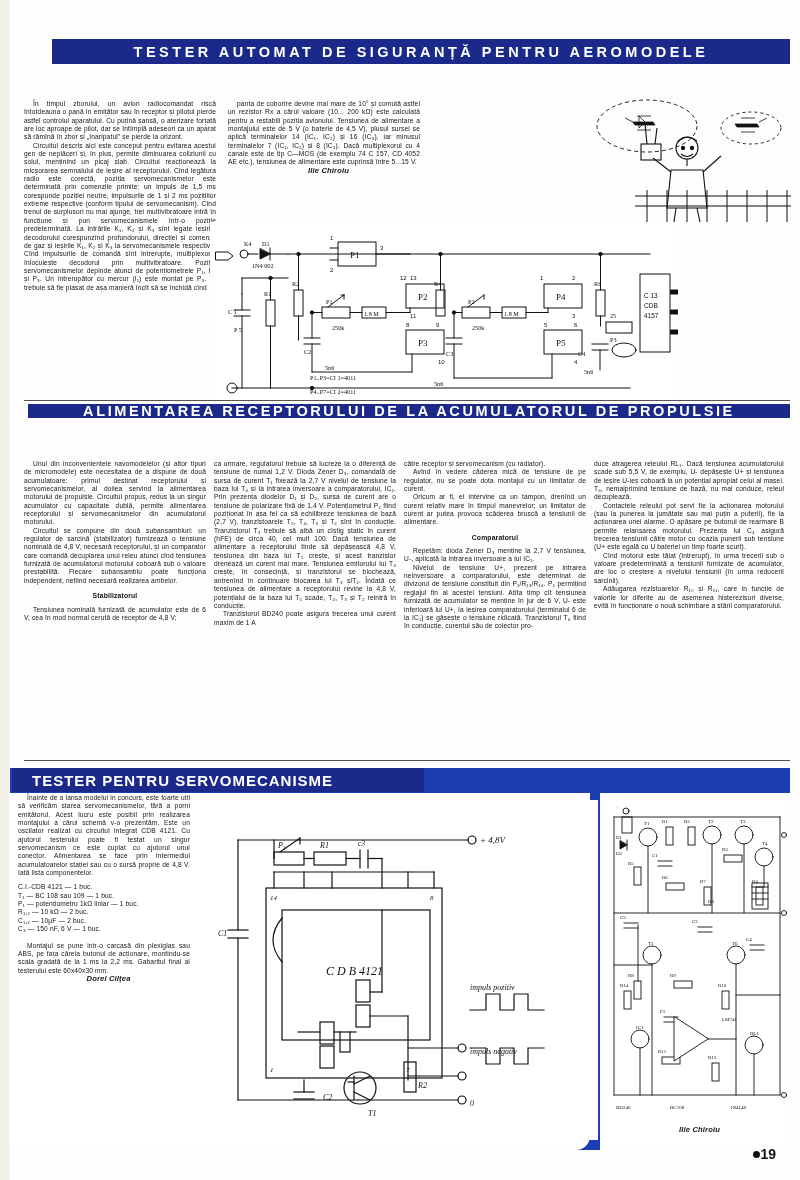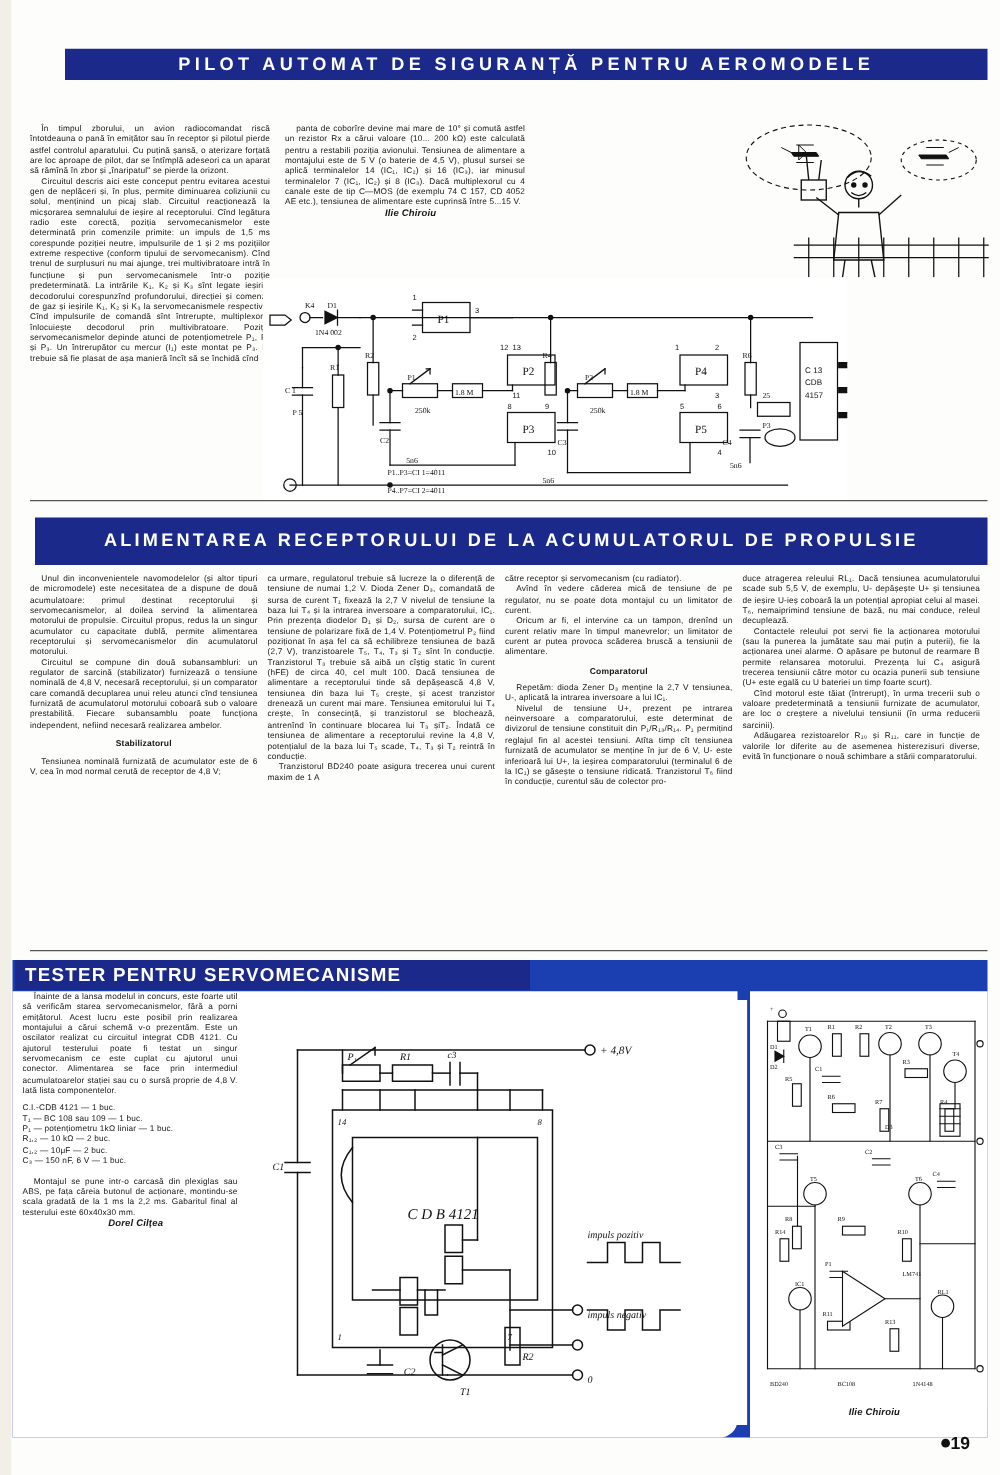--- a/index.html
+++ b/index.html
@@ -102,21 +102,21 @@
   }
   .edge-l { position:absolute; left:0; top:0; bottom:0; width:9px; background:#f1efe6; }
 </style>
 </head>
 <body>
 
 <div class="page">
   <div class="edge-l"></div>
 
   <div class="banner" style="left:52px; top:39px; width:738px; height:25px;">
-    <span class="banner-text" style="font-size:14.5px;">PILOT AUTOMAT DE SIGURANȚĂ PENTRU AEROMODELE</span>
+    <span class="banner-text" style="font-size:14.5px;">TESTER AUTOMAT DE SIGURANȚĂ PENTRU AEROMODELE</span>
   </div>
 
   <div class="col" style="left:24px; top:100px; width:192px;">
     <p>În timpul zborului, un avion radiocomandat riscă întotdeauna o pană în emițător sau în receptor și pilotul pierde astfel controlul aparatului. Cu puțină șansă, o aterizare forțată are loc aproape de pilot, dar se întîmplă adeseori ca un aparat să rămînă în zbor și „înaripatul" se pierde la orizont.</p>
     <p>Circuitul descris aici este conceput pentru evitarea acestui gen de neplăceri și, în plus, permite diminuarea coliziunii cu solul, menținind un picaj slab. Circuitul reacționează la micșorarea semnalului de ieșire al receptorului. Cînd legătura radio este corectă, poziția servomecanismelor este determinată prin comenzile primite: un impuls de 1,5 ms corespunde poziției neutre, impulsurile de 1 și 2 ms pozițiilor extreme respective (conform tipului de servomecanism). Cînd trenul de surplusuri nu mai ajunge, trei multivibratoare intră în funcțiune și pun servomecanismele într-o poziție predeterminată. La intrările K₁, K₂ și K₃ sînt legate ieșirile decodorului corespunzînd profundorului, direcției și comenzii de gaz și ieșirile K₁, K₂ și K₃ la servomecanismele respective. Cînd impulsurile de comandă sînt întrerupte, multiplexorul înlocuiește decodorul prin multivibratoare. Poziția servomecanismelor depinde atunci de potențiometrele P₁, P₂ și P₃. Un întrerupător cu mercur (I₁) este montat pe P₃. El trebuie să fie plasat de așa manieră încît să se închidă cînd</p>
   </div>
 
   <div class="col" style="left:228px; top:100px; width:192px;">
     <p>panta de coborîre devine mai mare de 10° și comută astfel un rezistor Rx a cărui valoare (10... 200 kΩ) este calculată pentru a restabili poziția avionului. Tensiunea de alimentare a montajului este de 5 V (o baterie de 4,5 V), plusul sursei se aplică terminalelor 14 (IC₁, IC₂) și 16 (IC₃), iar minusul terminalelor 7 (IC₁, IC₂) și 8 (IC₃). Dacă multiplexorul cu 4 canale este de tip C—MOS (de exemplu 74 C 157, CD 4052 AE etc.), tensiunea de alimentare este cuprinsă între 5...15 V.</p>
     <p class="sig">Ilie Chiroiu</p>
@@ -340,21 +340,21 @@
         <text x="475" y="86">K2</text>
         <text x="475" y="106">K1</text>
         <text x="100" y="158">P1..P3=CI 1=4011</text>
         <text x="100" y="172">P4..P7=CI 2=4011</text>
       </g>
     </svg>
   </div>
 
   <div class="hr" style="left:24px; top:400px; width:766px;"></div>
 
-  <div class="banner" style="left:28px; top:414px; width:762px; height:38px;">
+  <div class="banner" style="left:28px; top:404px; width:762px; height:14px;">
     <span class="banner-text" style="font-size:14.5px; letter-spacing:2.6px;">ALIMENTAREA RECEPTORULUI DE LA ACUMULATORUL DE PROPULSIE</span>
   </div>
 
   <div class="col" style="left:24px; top:460px; width:182px;">
     <p>Unul din inconvenientele navomodelelor (și altor tipuri de micromodele) este necesitatea de a dispune de două acumulatoare: primul destinat receptorului și servomecanismelor, al doilea servind la alimentarea motorului de propulsie. Circuitul propus, redus la un singur acumulator cu capacitate dublă, permite alimentarea receptorului și servomecanismelor din acumulatorul motorului.</p>
     <p>Circuitul se compune din două subansambluri: un regulator de sarcină (stabilizator) furnizează o tensiune nominală de 4,8 V, necesară receptorului, și un comparator care comandă decuplarea unui releu atunci cînd tensiunea furnizată de acumulatorul motorului coboară sub o valoare prestabilită. Fiecare subansamblu poate funcționa independent, nefiind necesară realizarea ambelor.</p>
     <h4>Stabilizatorul</h4>
     <p>Tensiunea nominală furnizată de acumulator este de 6 V, cea în mod normal cerută de receptor de 4,8 V;</p>
   </div>
 
@@ -378,21 +378,21 @@
     <p>Cînd motorul este tăiat (întrerupt), în urma trecerii sub o valoare predeterminată a tensiunii furnizate de acumulator, are loc o creștere a nivelului tensiunii (în urma reducerii sarcinii).</p>
     <p>Adăugarea rezistoarelor R₁₀ și R₁₁, care in funcție de valorile lor diferite au de asemenea histerezisuri diverse, evită în funcționare o nouă schimbare a stării comparatorului.</p>
   </div>
 
   <div class="hr" style="left:24px; top:760px; width:766px;"></div>
 
   <div class="blue-panel" style="left:10px; top:768px; width:780px; height:382px;"></div>
   <div class="white-card" style="left:10px; top:793px; width:580px; height:357px;"></div>
   <div class="white-card" style="left:600px; top:793px; width:190px; height:357px; border-radius:0;"></div>
 
-  <div class="banner" style="left:12px; top:768px; width:412px; height:24px; justify-content:flex-start; padding-left:8px;">
+  <div class="banner" style="left:12px; top:768px; width:412px; height:24px; justify-content:flex-start; padding-left:20px;">
     <span class="banner-text" style="font-size:15px; letter-spacing:1px;">TESTER PENTRU SERVOMECANISME</span>
   </div>
 
   <div class="col" style="left:18px; top:794px; width:172px;">
     <p>Înainte de a lansa modelul in concurs, este foarte util să verificăm starea servomecanismelor, fără a porni emițătorul. Acest lucru este posibil prin realizarea montajului a cărui schemă v-o prezentăm. Este un oscilator realizat cu circuitul integrat CDB 4121. Cu ajutorul testerului poate fi testat un singur servomecanism ce este cuplat cu ajutorul unui conector. Alimentarea se face prin intermediul acumulatoarelor stației sau cu o sursă proprie de 4,8 V. Iată lista componentelor.</p>
     <div class="partlist" style="margin-top:6px;">
       <div>C.I.-CDB 4121 — 1 buc.</div>
       <div>T₁ — BC 108 sau 109 — 1 buc.</div>
       <div>P₁ — potențiometru 1kΩ liniar — 1 buc.</div>
       <div>R₁,₂ — 10 kΩ — 2 buc.</div>

